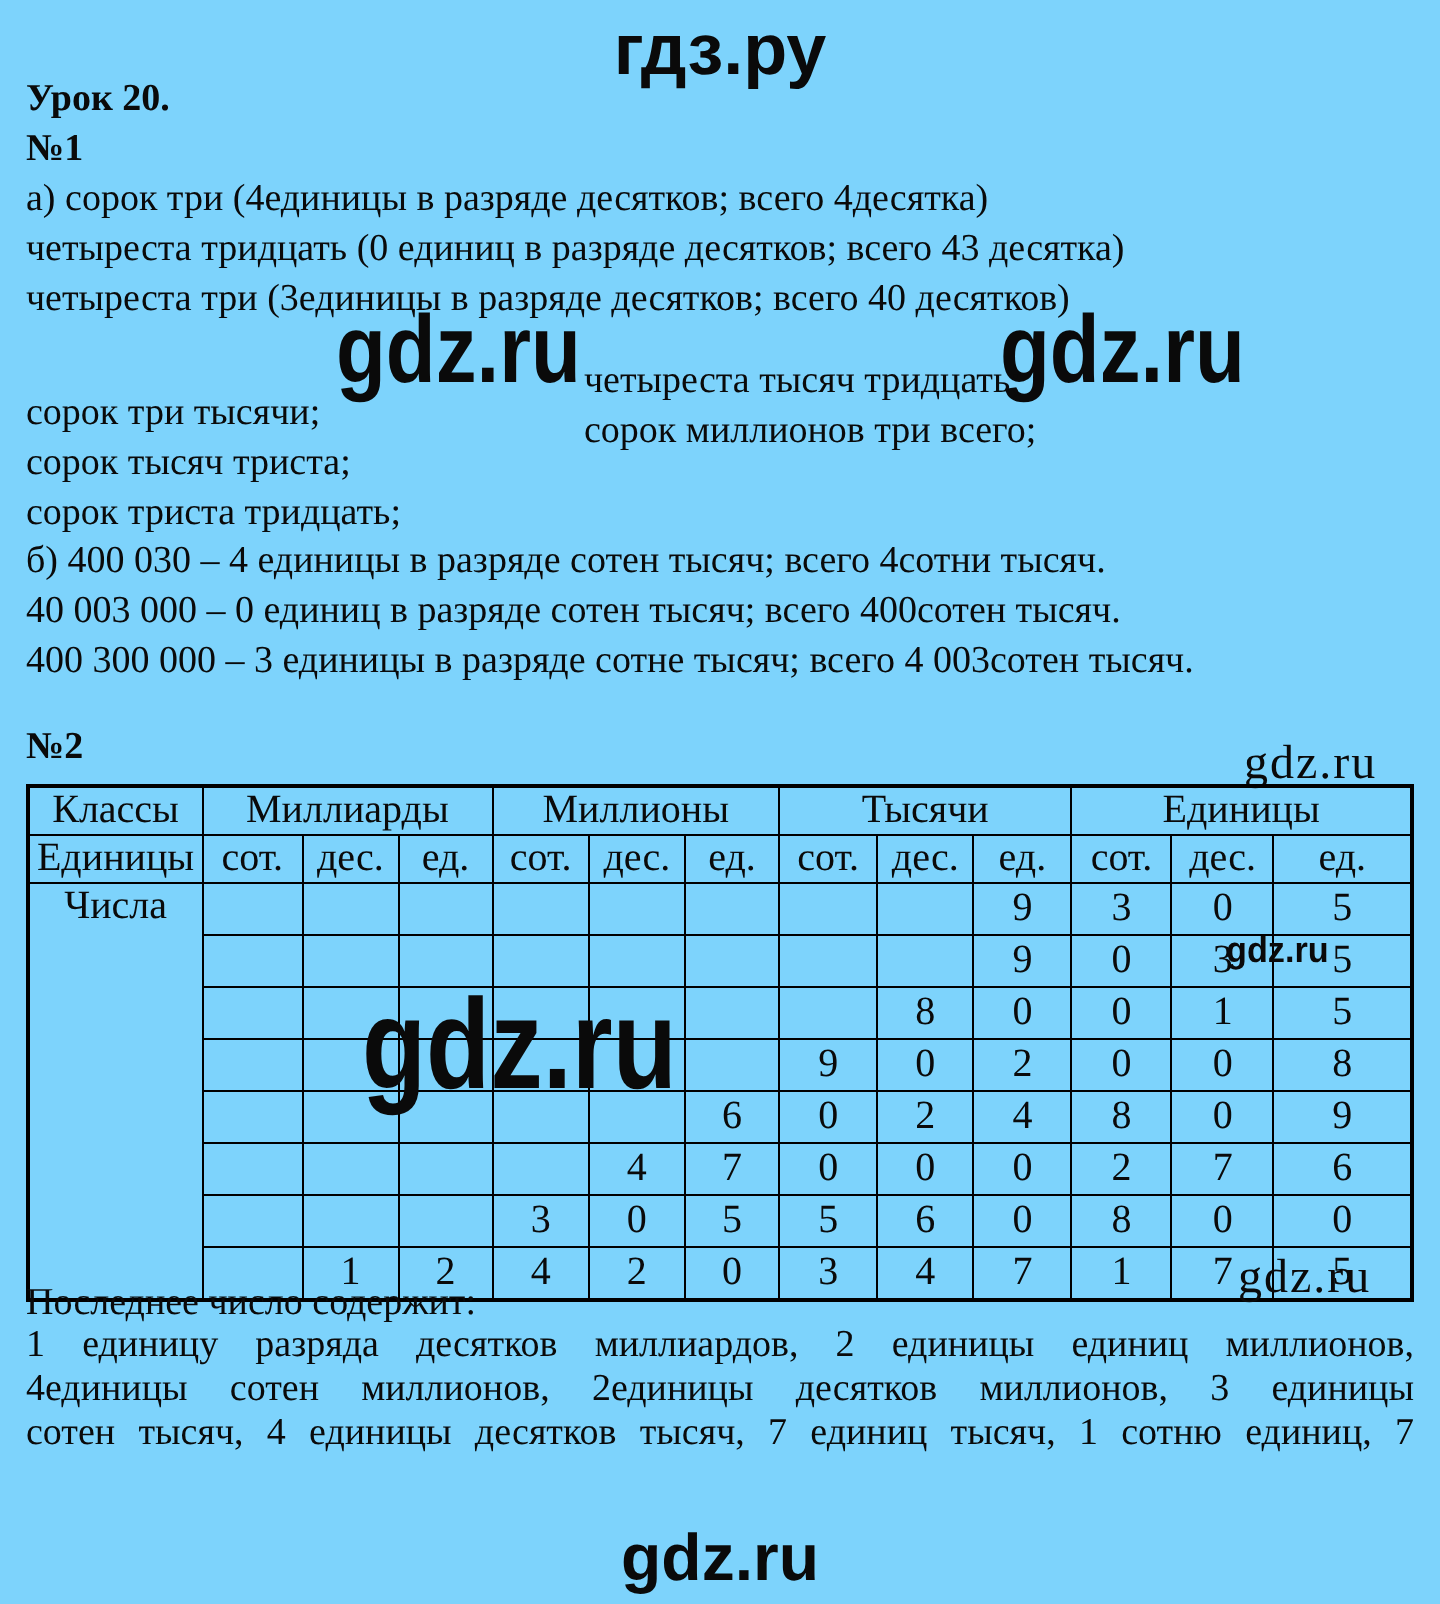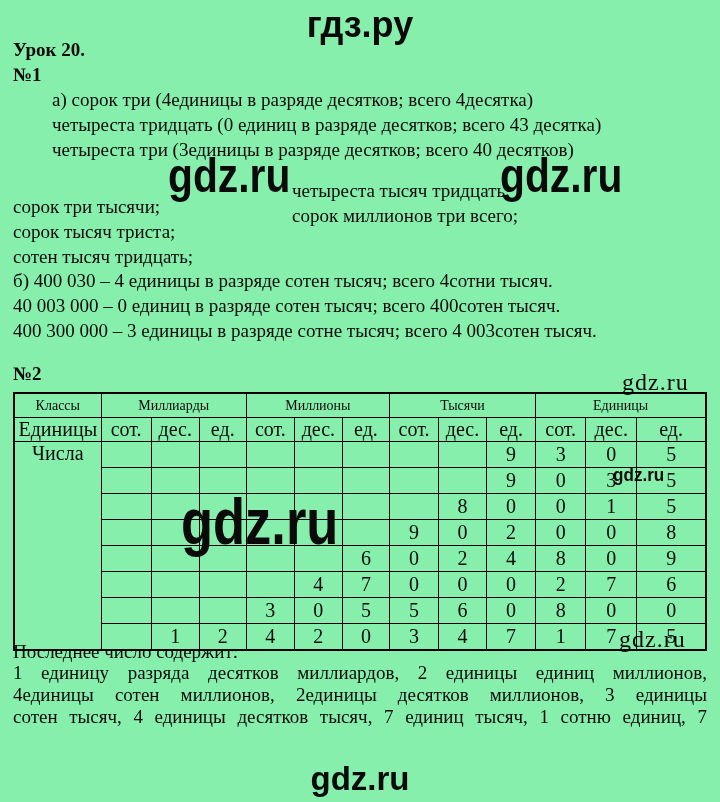--- a/index.html
+++ b/index.html
@@ -1,17 +1,17 @@
 <!DOCTYPE html>
 <html><head>
 <meta charset="utf-8">
 <style>
   html,body{margin:0;padding:0;background:#fff;}
   .page{
-    position:relative;width:720px;height:802px;background:#86efac;
+    position:relative;width:720px;height:802px;background:#7dd3fc;
     color:#0a0a0a;font-family:"Liberation Serif",serif;overflow:hidden;
   }
   .abs{position:absolute;}
   .logo{font-family:"Liberation Sans",sans-serif;font-weight:bold;color:#0a0a0a;}
   .logo-top{top:6px;left:0;width:100%;text-align:center;font-size:36px;line-height:38px;}
   .logo-bottom{top:761px;left:0;width:100%;text-align:center;font-size:33px;line-height:36px;}
   .tline{font-size:19px;line-height:25px;white-space:nowrap;}
   .bold{font-weight:bold;}
   
   .wm{position:absolute;font-family:"Liberation Sans",sans-serif;font-weight:bold;
@@ -22,51 +22,51 @@
   .wm-serif{position:absolute;font-family:"Liberation Serif",serif;font-weight:normal;
       font-size:24px;letter-spacing:1px;line-height:1;white-space:nowrap;color:#0a0a0a;}
   
   .col-left .tline,.col-right .tline{margin:0;}
   
   .table-wrap{top:392px;left:13px;width:696px;}
   table.classes{border-collapse:collapse;table-layout:fixed;width:694px;
       border:2px solid #000;}
   table.classes td{border:1.5px solid #000;padding:0;text-align:center;
       font-size:20px;line-height:23px;height:25px;overflow:hidden;}
-  tr.class-row td{height:22px;font-size:14px;}
+  tr.class-row td{height:22px;font-size:20px;}
   tr.digit-row td{height:23px;}
   td.row-label{vertical-align:top;padding-top:20px;font-size:21px;}
   
   .note-line{font-size:19px;line-height:22px;width:694px;
       text-align:justify;text-align-last:justify;}
   .note-line.last{text-align:left;text-align-last:left;}
 </style>
 </head>
 <body>
 
 <div class="page">
 
   <div class="abs logo logo-top">гдз.ру</div>
 
   <div class="abs tline bold" style="top:37px;left:13px;">Урок 20.</div>
   <div class="abs tline bold" style="top:62px;left:13px;">№1</div>
 
-  <div class="abs" style="top:87px;left:13px;margin-left:39px;">
+  <div class="abs" style="top:87px;left:13px;">
     <div class="tline">а) сорок три (4единицы в разряде десятков; всего 4десятка)</div>
     <div class="tline">четыреста тридцать (0 единиц в разряде десятков; всего 43 десятка)</div>
     <div class="tline">четыреста три (3единицы в разряде десятков; всего 40 десятков)</div>
   </div>
 
   <div class="wm wm-mid" style="top:152px;left:168px;">gdz.ru</div>
   <div class="wm wm-mid" style="top:152px;left:500px;">gdz.ru</div>
 
   <div class="abs col-left" style="top:194px;left:13px;">
     <div class="tline">сорок три тысячи;</div>
     <div class="tline">сорок тысяч триста;</div>
-    <div class="tline">сотен тысяч тридцать;</div>
+    <div class="tline">сорок триста тридцать;</div>
   </div>
   <div class="abs col-right" style="top:178px;left:292px;">
     <div class="tline">четыреста тысяч тридцать;</div>
     <div class="tline">сорок миллионов три всего;</div>
   </div>
 
   <div class="abs" style="top:268px;left:13px;">
     <div class="tline">б) 400 030 – 4 единицы в разряде сотен тысяч; всего 4сотни тысяч.</div>
     <div class="tline">40 003 000 – 0 единиц в разряде сотен тысяч; всего 400сотен тысяч.</div>
     <div class="tline">400 300 000 – 3 единицы в разряде сотне тысяч; всего 4 003сотен тысяч.</div>

